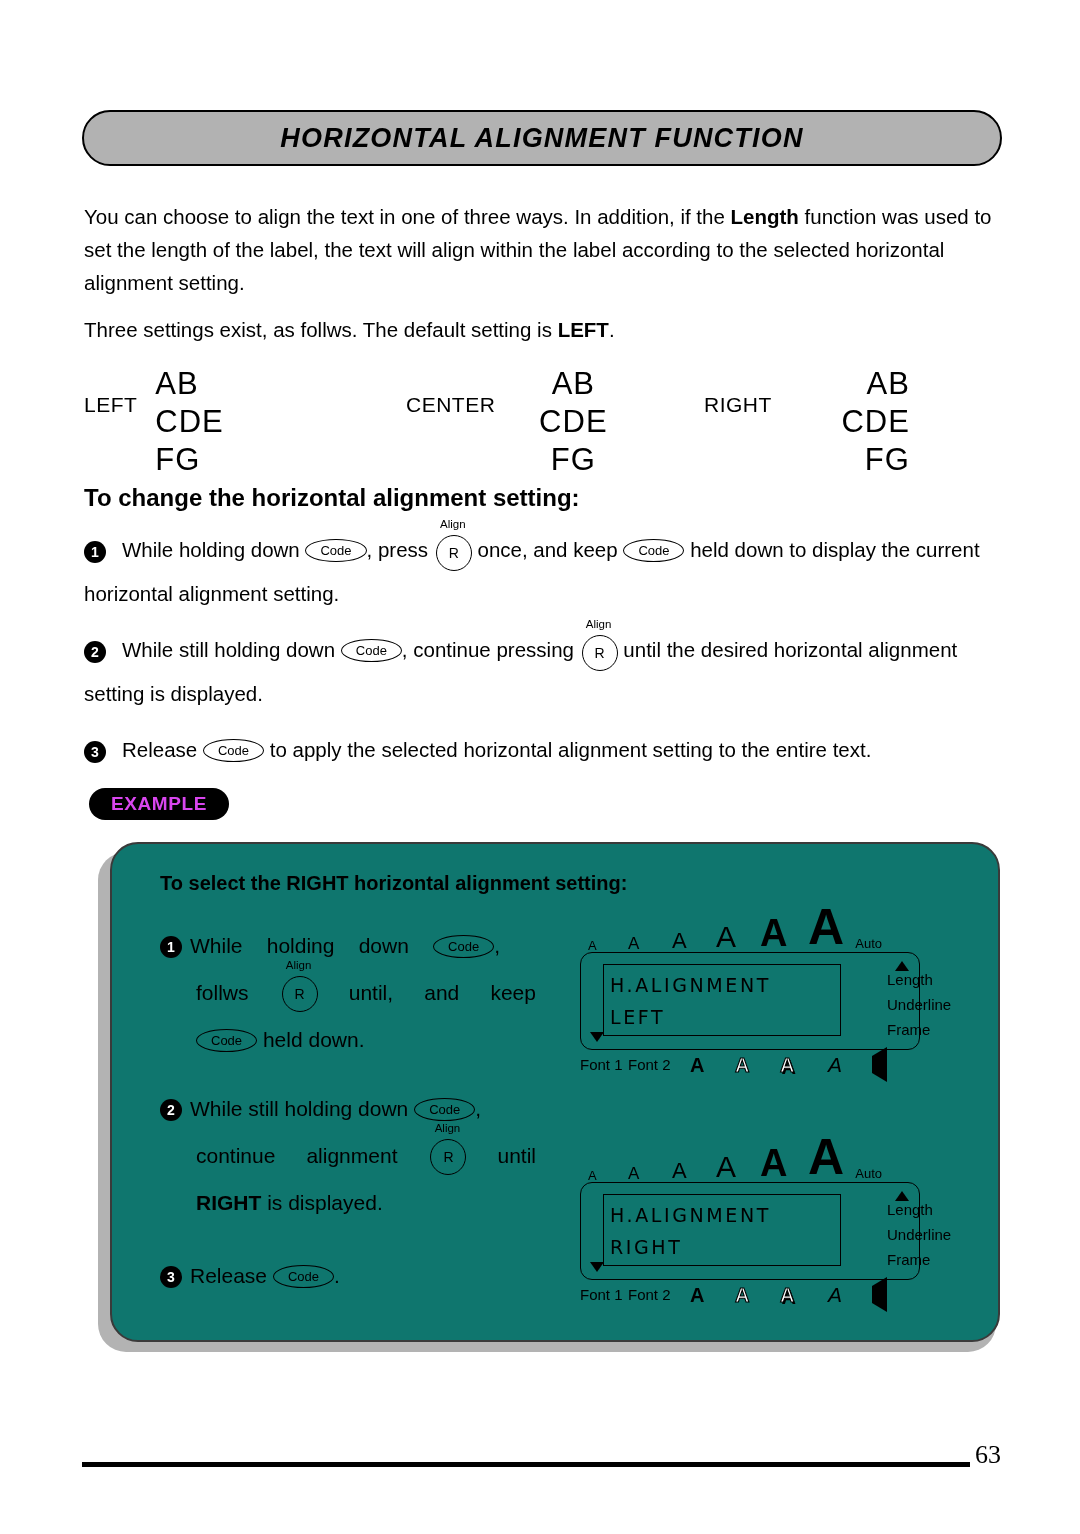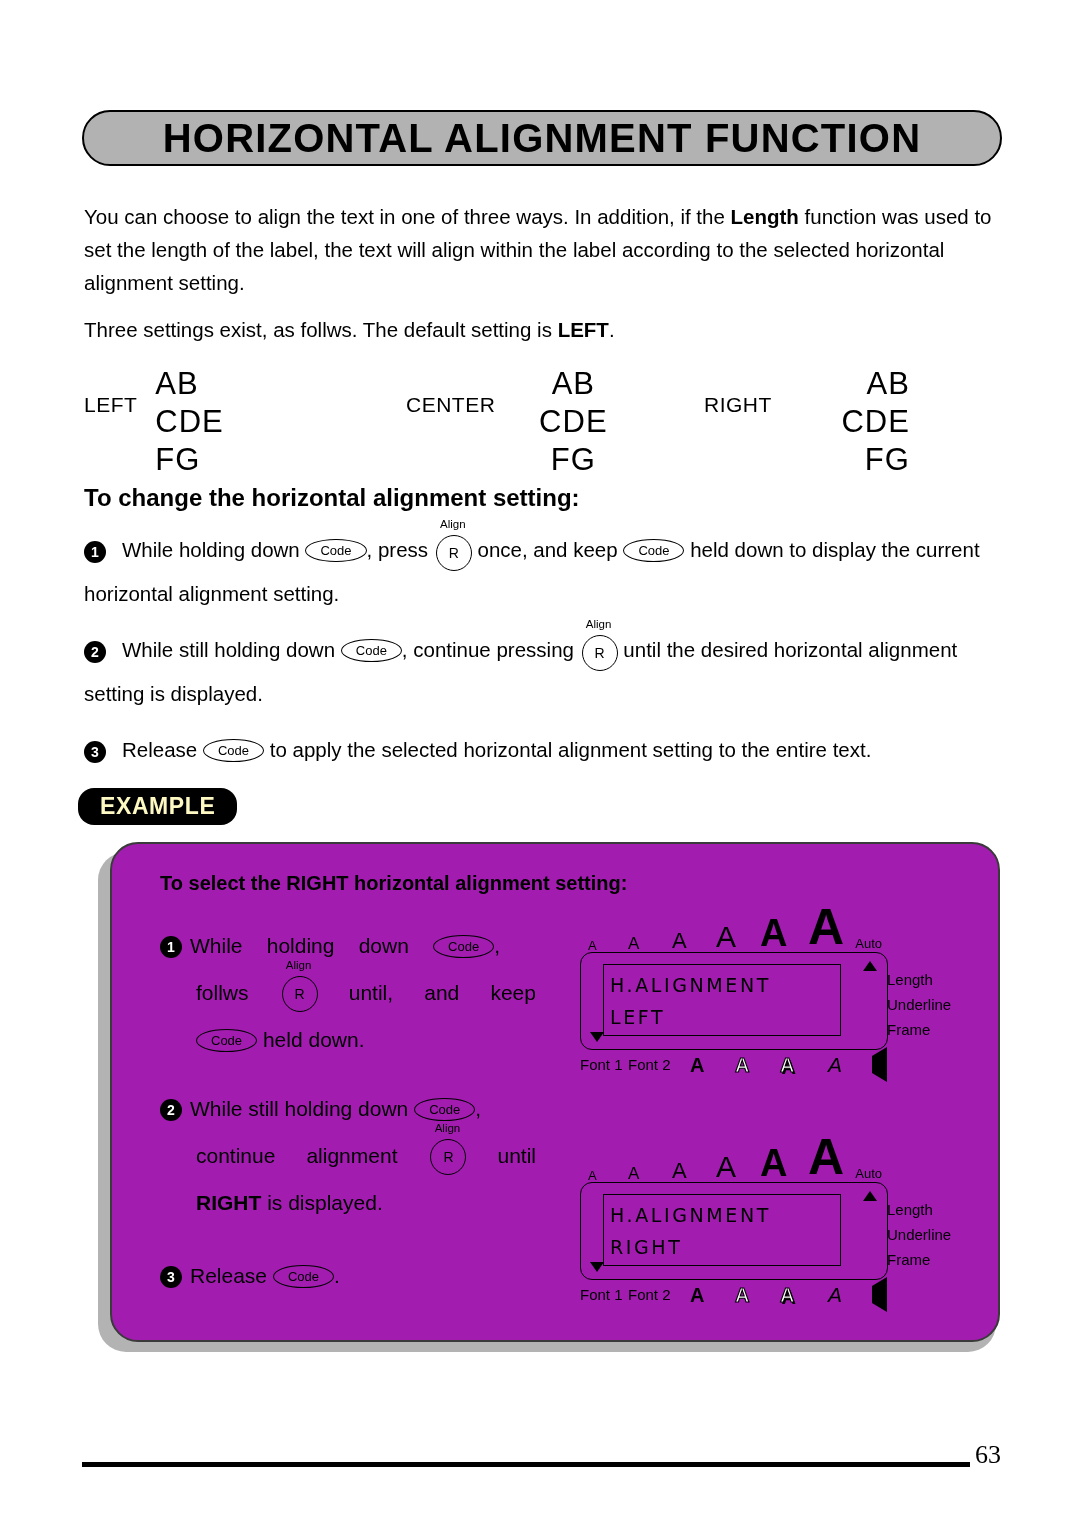--- a/index.html
+++ b/index.html
@@ -25,22 +25,23 @@
     height: 56px;
     background: #b2b2b2;
     border: 2px solid #000000;
     border-radius: 28px;
     box-sizing: border-box;
     display: flex;
     align-items: center;
     justify-content: center;
   }
   .title-banner .title-text {
-    font-size: 40px;
-    font-weight: bold;
+    font-size: 27px;
+    font-weight: bold;
+    font-style: italic;
     letter-spacing: 1.2px;
     white-space: nowrap;
   }
 
   
   .intro {
     position: absolute;
     left: 84px;
     top: 200px;
     width: 920px;
@@ -171,25 +172,25 @@
     left: 0;
     width: 38px;
     text-align: center;
     font-size: 11.5px;
     line-height: 12px;
   }
 
   
   .example-badge {
     position: absolute;
-    left: 78px;
+    left: 89px;
     top: 788px;
     background: #000000;
-    color: #fef9c3;
-    font-size: 23px;
+    color: #d946ef;
+    font-size: 19px;
     font-weight: bold;
     letter-spacing: 0.6px;
     padding: 5px 22px;
     border-radius: 16px;
   }
 
   
   .example-shadow {
     position: absolute;
     left: 98px;
@@ -198,21 +199,21 @@
     height: 500px;
     background: #b3b3b3;
     border-radius: 28px;
   }
   .example-box {
     position: absolute;
     left: 110px;
     top: 842px;
     width: 890px;
     height: 500px;
-    background: #a21caf;
+    background: #0f766e;
     border: 2.2px solid #3a3a3a;
     border-radius: 28px;
     box-sizing: border-box;
   }
   .example-heading {
     position: absolute;
     left: 48px;
     top: 28px;
     font-size: 20px;
     font-weight: bold;
@@ -254,21 +255,21 @@
     font-family: "Liberation Sans", sans-serif;
   }
   .lcd-sizes .auto-lbl {
     position: absolute;
     right: -2px;
     bottom: 1px;
     font-size: 13px;
   }
   .lcd-frame {
     position: relative;
-    width: 308px;
+    width: 340px;
     height: 98px;
     border: 1.8px solid #000000;
     border-radius: 12px;
     box-sizing: border-box;
   }
   .lcd-screen {
     position: absolute;
     left: 22px;
     top: 11px;
     width: 238px;

